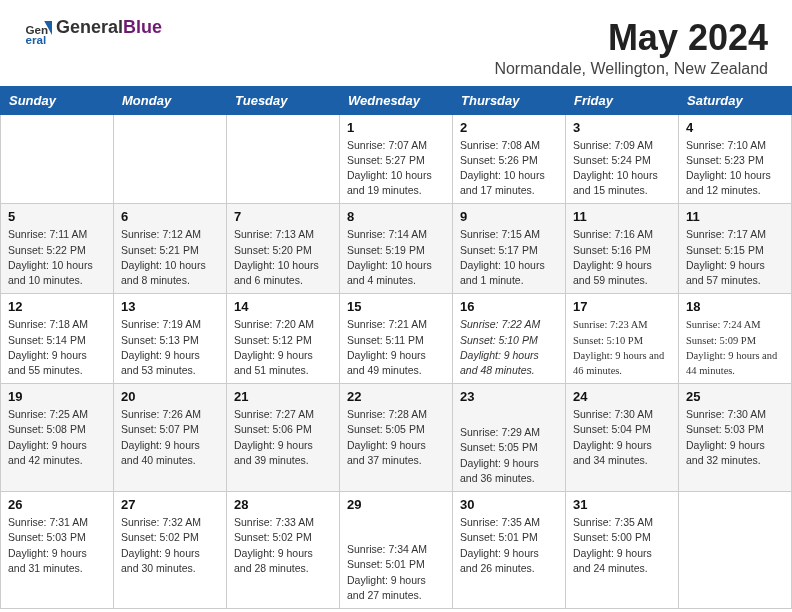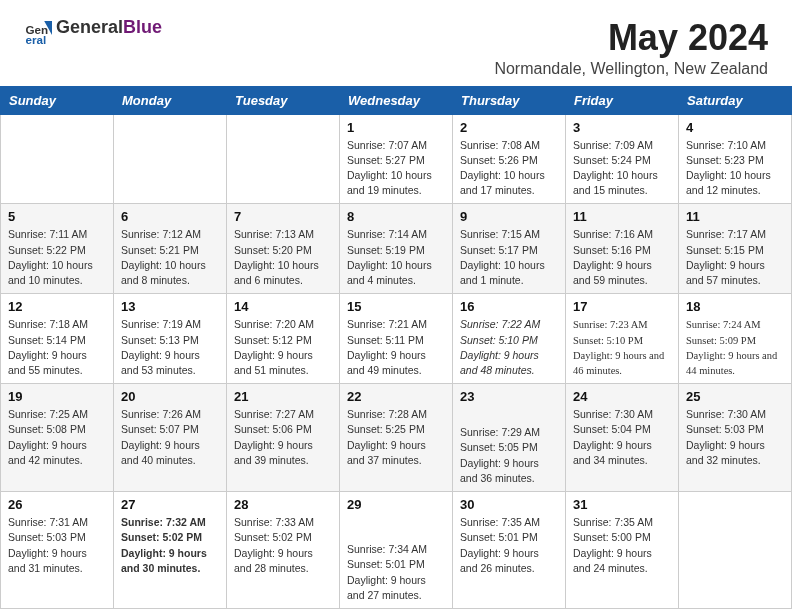--- a/index.html
+++ b/index.html
@@ -252,21 +252,21 @@
           </td>
           <td>
             <div class="day-num">21</div>
             <div class="day-info" style="white-space: pre-line;">Sunrise: 7:27 AM
 Sunset: 5:06 PM
 Daylight: 9 hours and 39 minutes.</div>
           </td>
           <td>
             <div class="day-num">22</div>
             <div class="day-info" style="white-space: pre-line;">Sunrise: 7:28 AM
-Sunset: 5:25 PM
+Sunset: 5:05 PM
 Daylight: 9 hours and 37 minutes.</div>
           </td>
           <td>
             <div class="day-num">23</div>
             <div class="day-info" style="white-space: pre-line; margin-top: 21px;">Sunrise: 7:29 AM
 Sunset: 5:05 PM
 Daylight: 9 hours and 36 minutes.</div>
           </td>
           <td>
             <div class="day-num">24</div>
@@ -283,21 +283,21 @@
         </tr>
         <tr>
           <td>
             <div class="day-num">26</div>
             <div class="day-info" style="white-space: pre-line;">Sunrise: 7:31 AM
 Sunset: 5:03 PM
 Daylight: 9 hours and 31 minutes.</div>
           </td>
           <td>
             <div class="day-num">27</div>
-            <div class="day-info" style="white-space: pre-line; font-weight: bold;">Sunrise: 7:32 AM
+            <div class="day-info" style="white-space: pre-line;">Sunrise: 7:32 AM
 Sunset: 5:02 PM
 Daylight: 9 hours and 30 minutes.</div>
           </td>
           <td>
             <div class="day-num">28</div>
             <div class="day-info" style="white-space: pre-line;">Sunrise: 7:33 AM
 Sunset: 5:02 PM
 Daylight: 9 hours and 28 minutes.</div>
           </td>
           <td>

